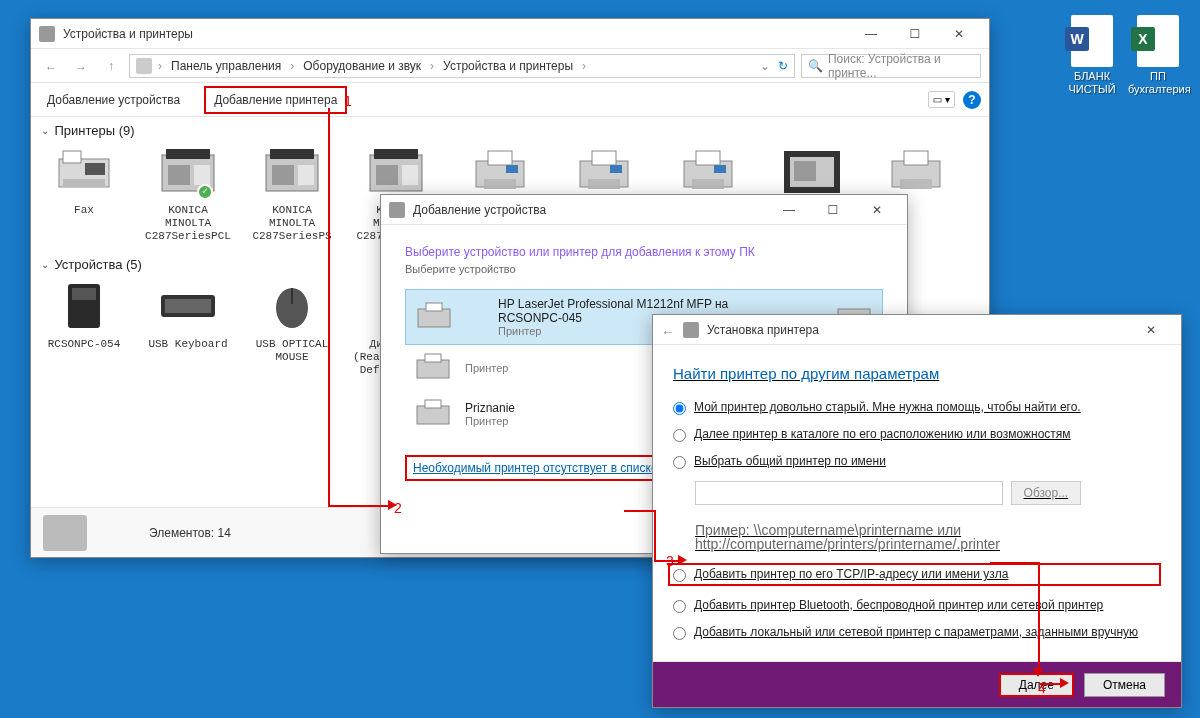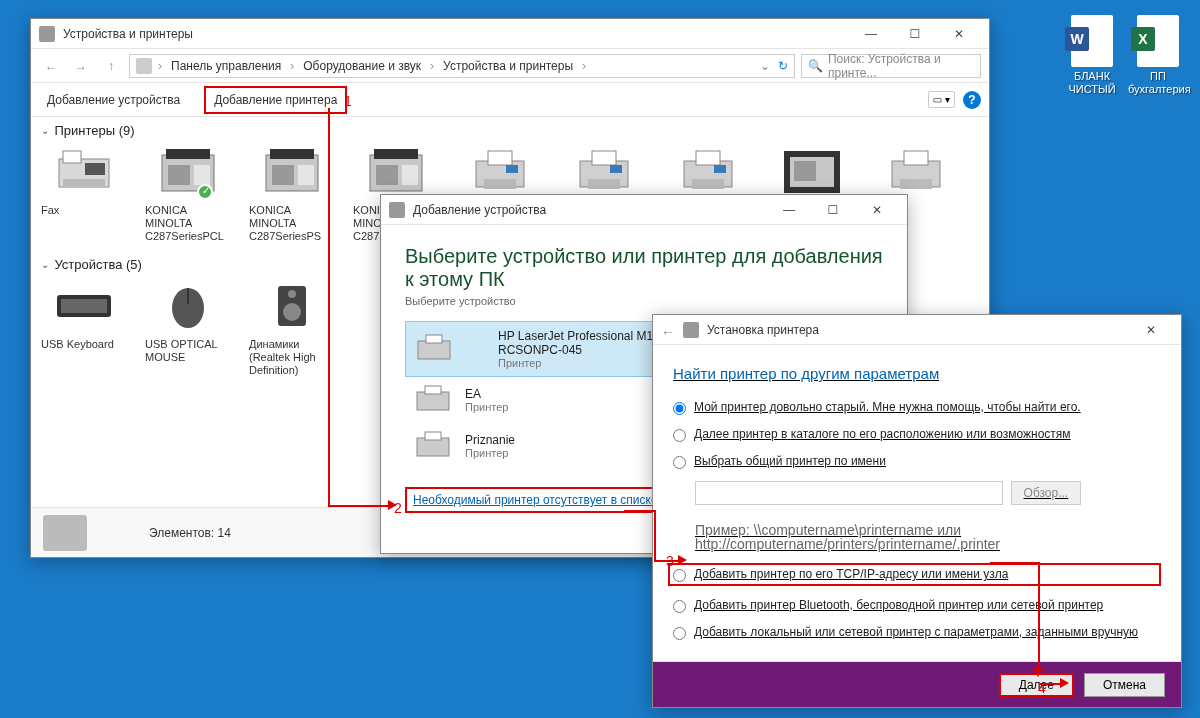--- a/index.html
+++ b/index.html
@@ -60,21 +60,21 @@
 .toolbar .spacer { flex: 1; }
 .toolbar .tb-right { display: flex; align-items: center; gap: 8px; }
 .dropdown-icon { border:1px solid #ccc; padding:2px 4px; font-size:10px; border-radius:2px; display:flex; align-items:center; gap:4px;}
 .help-icon { width: 18px; height: 18px; background: #0078d7; border-radius: 50%; color: #fff; display: flex; align-items: center; justify-content: center; font-weight: bold; font-size: 12px; }
 
 .content { padding: 6px 10px; }
 .section-header { display: flex; align-items: center; gap: 5px; font-size: 13px; color: #222; margin-bottom: 6px; cursor: pointer;}
 .section-header .chev { font-size: 10px; color: #555; }
 .device-grid { display: flex; flex-wrap: wrap; gap: 6px 18px; margin-bottom: 14px; }
 .device {
-  width: 86px; text-align: left; cursor: pointer;
+  width: 86px; text-align: center; cursor: pointer; font-family: Liberation Mono, monospace;
 }
 .device .icon-box { width: 70px; height: 56px; margin: 0 auto 4px; display: flex; align-items: center; justify-content: center; position: relative; }
 .device .check { position: absolute; bottom: 0; right: 10px; width: 16px; height: 16px; background: #4caf50; border-radius: 50%; border: 2px solid #fff; }
 .device .check::after { content: "✓"; color: #fff; font-size: 10px; position: absolute; left: 3px; top: -1px; }
 .device .label { font-size: 11px; line-height: 13px; color: #333; word-wrap: break-word; }
 
 .printer-svg { width: 64px; height: 50px; }
 .fax-svg { width: 58px; height: 46px; }
 .pc-svg { width: 44px; height: 48px; }
 .kb-svg { width: 58px; height: 30px; }
@@ -85,21 +85,21 @@
   position: absolute; bottom: 0; left: 0; right: 0; height: 50px;
   border-top: 1px solid #e5e5e5; background: #f8f8f8;
   display: flex; align-items: center; padding: 0 12px; gap: 14px;
 }
 .statusbar .sb-icon { width: 44px; height: 36px; background: #bbb; border-radius: 3px; }
 .statusbar .sb-text { font-size: 12px; color: #333; margin-left: 48px; }
 
 
 .win-dialog1 { left: 380px; top: 194px; width: 528px; height: 360px; }
 .win-dialog1 .dlg-body { padding: 20px 24px 12px; }
-.dlg-title { font-size: 20px; color: #14532d; margin-bottom: 4px; }
+.dlg-title { font-size: 12px; color: #8b5cf6; margin-bottom: 4px; }
 .dlg-sub { font-size: 11px; color: #666; margin-bottom: 14px; }
 .device-list { }
 .device-row {
   display: flex; align-items: center; padding: 7px 8px; gap: 12px; cursor: pointer;
 }
 .device-row.selected { background: #cde8f6; border: 1px solid #8ec7e8; gap: 44px; }
 .device-row .dr-icon { width: 40px; height: 32px; flex-shrink: 0; }
 .device-row .dr-text { flex: 1; }
 .device-row .dr-name { font-size: 12px; color: #222; }
 .device-row .dr-type { font-size: 11px; color: #777; }
@@ -300,20 +300,29 @@
       </div>
     </div>
 
     <div class="section-header">
       <span class="chev">⌄</span>
       <span>Устройства (5)</span>
     </div>
     <div class="device-grid">
       <div class="device">
         <div class="icon-box">
+            <svg class="pc-svg" viewBox="0 0 44 48">
+              <rect x="6" y="2" width="32" height="44" fill="#2a2a2a" rx="3"></rect>
+              <rect x="10" y="6" width="24" height="12" fill="#555"></rect>
+            </svg>
+          </div>
+        <div class="label">RCSONPC-054</div>
+      </div>
+      <div class="device">
+        <div class="icon-box">
             <svg class="kb-svg" viewBox="0 0 58 30">
               <rect x="2" y="4" width="54" height="22" fill="#333" rx="3"></rect>
               <rect x="6" y="8" width="46" height="14" fill="#666"></rect>
             </svg>
           </div>
         <div class="label">USB Keyboard</div>
       </div>
       <div class="device">
         <div class="icon-box">
             <svg class="mouse-svg" viewBox="0 0 40 48">
@@ -368,21 +377,20 @@
         <svg class="dr-right" viewBox="0 0 40 32">
             <rect x="4" y="8" width="32" height="18" fill="#ccc" stroke="#888"></rect>
           </svg>
       </div>
       <div class="device-row">
         <svg class="dr-icon" viewBox="0 0 40 32">
             <rect x="4" y="8" width="32" height="18" fill="#ccc" stroke="#888"></rect>
             <rect x="12" y="2" width="16" height="8" fill="#fff" stroke="#888"></rect>
           </svg>
         <div class="dr-text">
-          <div class="dr-name">EA</div>
           <div class="dr-type">Принтер</div>
         </div>
         <svg class="dr-right" viewBox="0 0 40 32">
             <rect x="4" y="8" width="32" height="18" fill="#ccc" stroke="#888"></rect>
           </svg>
       </div>
       <div class="device-row">
         <svg class="dr-icon" viewBox="0 0 40 32">
             <rect x="4" y="8" width="32" height="18" fill="#ccc" stroke="#888"></rect>
             <rect x="12" y="2" width="16" height="8" fill="#fff" stroke="#888"></rect>

